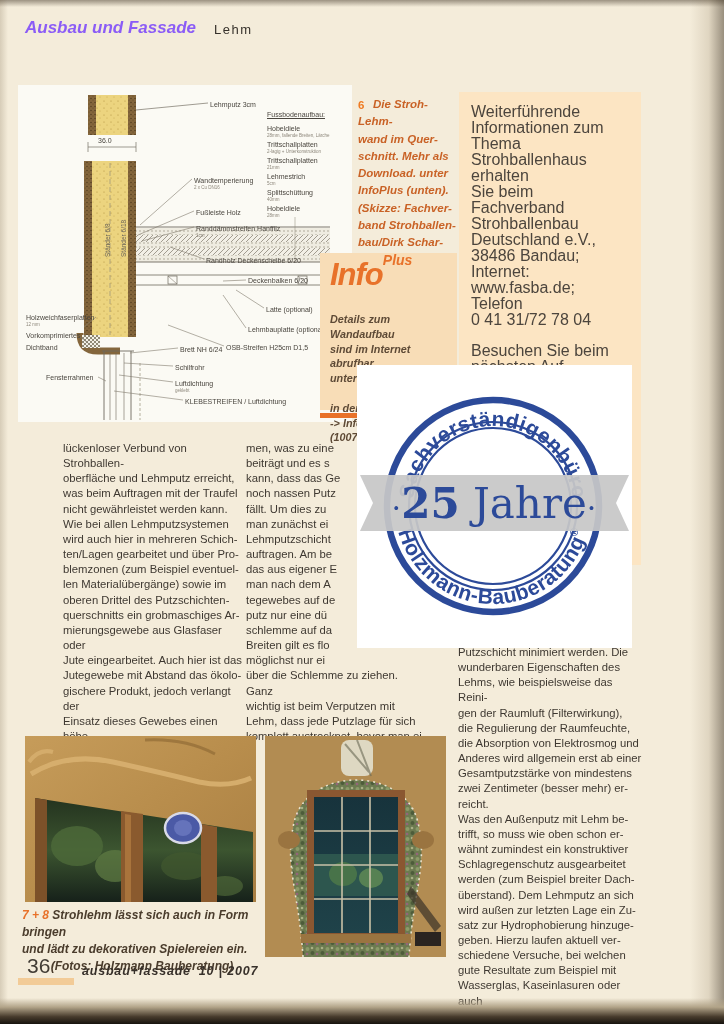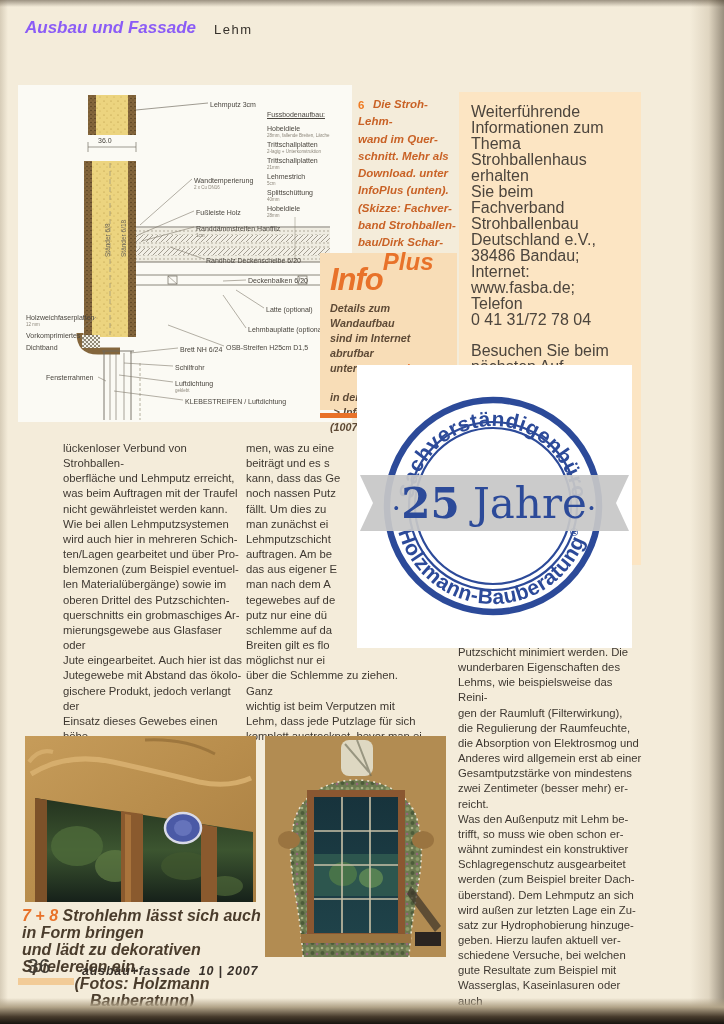--- a/index.html
+++ b/index.html
@@ -33,22 +33,22 @@
   
   .cap6{position:absolute;left:358px;top:96px;width:100px;font-style:italic;font-weight:700;
     font-size:11.5px;line-height:17.3px;color:#c96226;}
   .cap6 .num{position:absolute;left:0;top:1px;color:#ef7b23;font-style:normal;}
   .cap6 .tl:first-child{text-indent:15px;}
 
   
   .iplus{position:absolute;left:320px;top:253px;width:137px;height:157px;background:#f8ddb7;
     padding:4px 10px;box-sizing:border-box;z-index:5;}
   .iplus .logo{font-style:italic;font-weight:700;font-size:31px;color:#e8722a;letter-spacing:-1px;}
-  .iplus .logo sup{font-size:24px;position:relative;top:-9px;letter-spacing:0;}
-  .iplus-text{margin-top:3px;font-style:italic;font-weight:700;font-size:10.8px;line-height:14.8px;color:#5e4a36;}
+  .iplus .logo sup{font-size:14px;position:relative;top:-9px;letter-spacing:0;}
+  .iplus-text{margin-top:19px;font-style:italic;font-weight:700;font-size:10.8px;line-height:14.8px;color:#5e4a36;}
   .iplus-text .url{color:#e8722a;text-align:right;}
   .iplus-bar{position:absolute;left:320px;top:413px;width:128px;height:5px;background:#e8722a;z-index:5;}
 
   
   .infos{position:absolute;left:459px;top:92px;width:182px;height:473px;background:#fce5c3;
     padding:12px 12px;box-sizing:border-box;z-index:5;}
   .infos .title{font-weight:700;font-size:21px;color:#e8722a;margin-bottom:18px;}
   .infos .para{font-size:16px;line-height:16px;color:#4c453d;}
   .infos .para2{margin-top:15px;}
 
@@ -62,21 +62,21 @@
   .stamp{position:absolute;left:357px;top:365px;width:275px;height:283px;background:#ffffff;z-index:30;}
   .stamp svg{display:block;}
 
   
   .photo{position:absolute;z-index:10;}
   .photo1{left:25px;top:736px;width:231px;height:166px;}
   .photo2{left:265px;top:736px;width:181px;height:221px;}
 
   
   .cap78{position:absolute;left:22px;top:907px;width:240px;font-style:italic;font-weight:700;
-    font-size:16px;line-height:17px;color:#4a3c2c;z-index:10;}
+    font-size:12px;line-height:17px;color:#4a3c2c;z-index:10;}
   .cap78 .num{color:#e8722a;}
   .cap78 .credit{text-align:center;}
 
   
   .pgnum{position:absolute;left:27px;top:954px;font-size:21px;color:#413c34;z-index:10;}
   .pgbar{position:absolute;left:18px;top:978px;width:56px;height:7px;background:#f2cb97;z-index:9;}
   .mag{position:absolute;left:82px;top:964px;font-style:italic;font-weight:700;font-size:12.5px;
     color:#37302a;letter-spacing:.8px;z-index:10;}
   .mag .issue{margin-left:8px;}
 </style>

